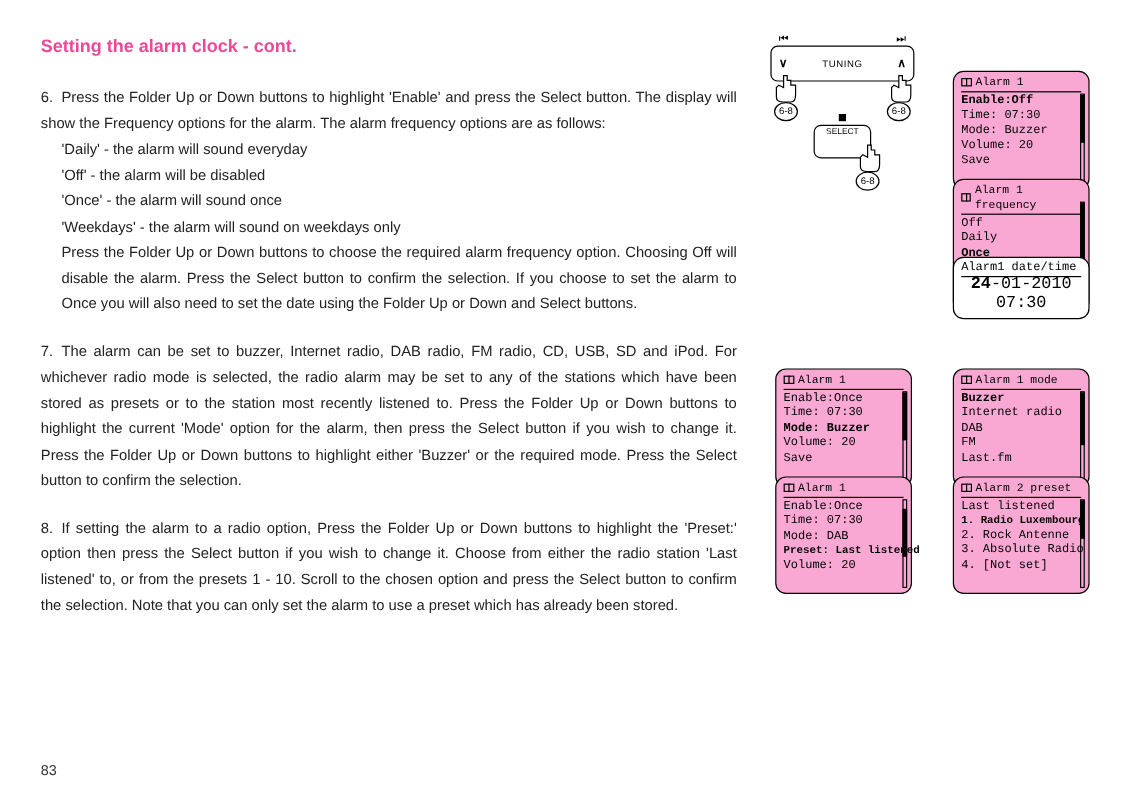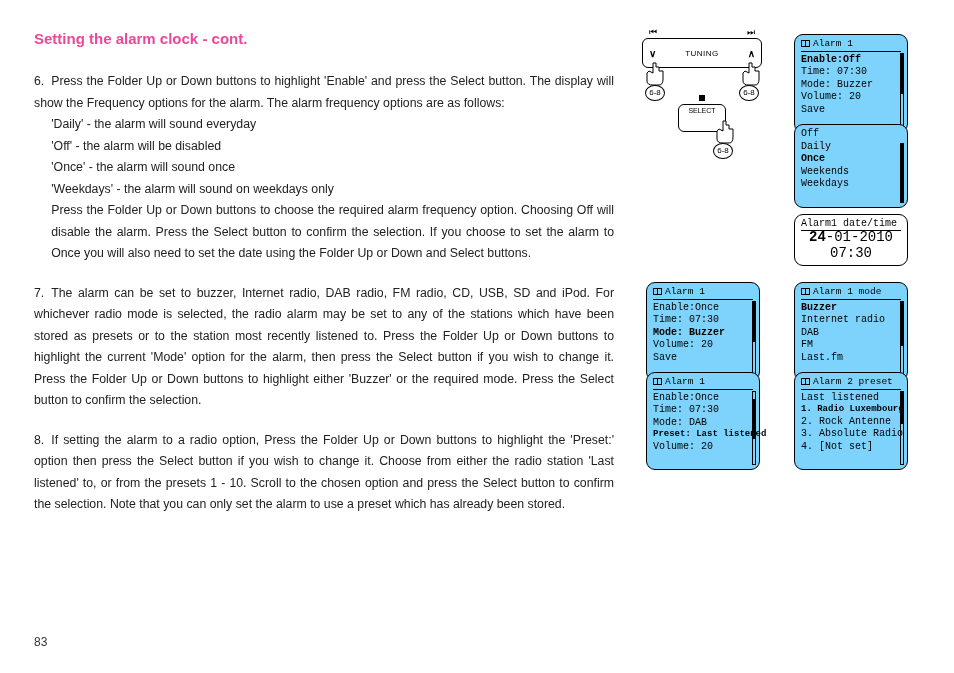--- a/index.html
+++ b/index.html
@@ -57,26 +57,27 @@
   }
   
   .right-col {
     flex: 1 1 auto;
     position: relative;
   }
   .lcd {
     position: absolute;
     border: 1.5px solid #000;
     border-radius: 9px;
-    background: #7dd3fc;
+    background: #f9a8d4;
     font-family: "Courier New", monospace;
     font-size: 10px;
     line-height: 1.25;
     padding: 3px 6px 16px 6px;
     width: 114px;
+    margin-top: 25px;
   }
   .lcd .hdr {
     font-size: 9.5px;
     border-bottom: 1px solid #000;
     padding-bottom: 1px;
     margin-bottom: 2px;
     display:flex;
     align-items:center;
     gap:3px;
   }
@@ -216,20 +217,24 @@
       <div class="row">Time: 07:30</div>
       <div class="row">Mode: Buzzer</div>
       <div class="row">Volume: 20</div>
       <div class="row">Save</div>
       <div class="bar">
           <div class="th" style="top:0;height:55%;"></div>
         </div>
     </div>
 
     <div class="lcd" style="left:162px;top:94px;">
+      <div class="hdr">
+          <span class="ic"></span>
+          <span>Alarm 1 frequency</span>
+        </div>
       <div class="row">Off</div>
       <div class="row">Daily</div>
       <div class="row sel">Once</div>
       <div class="row">Weekends</div>
       <div class="row">Weekdays</div>
       <div class="bar">
           <div class="th" style="top:0;height:100%;"></div>
         </div>
     </div>
 

